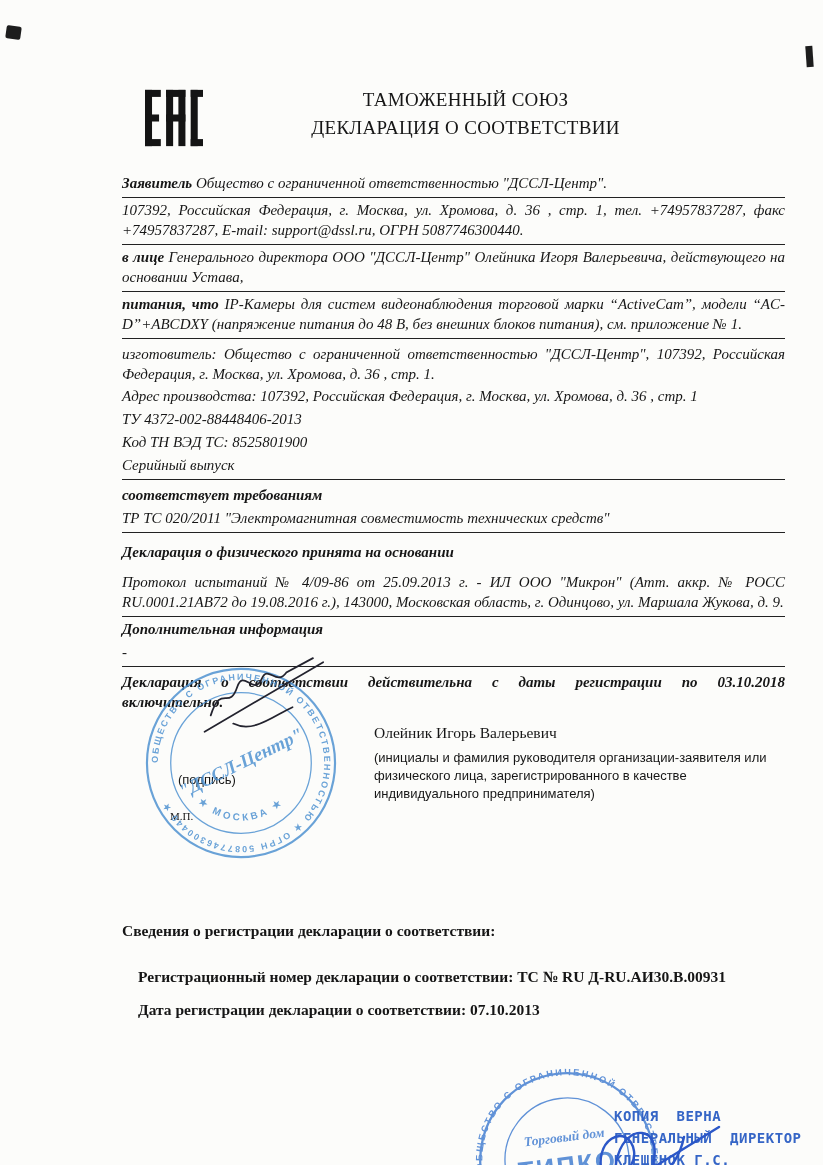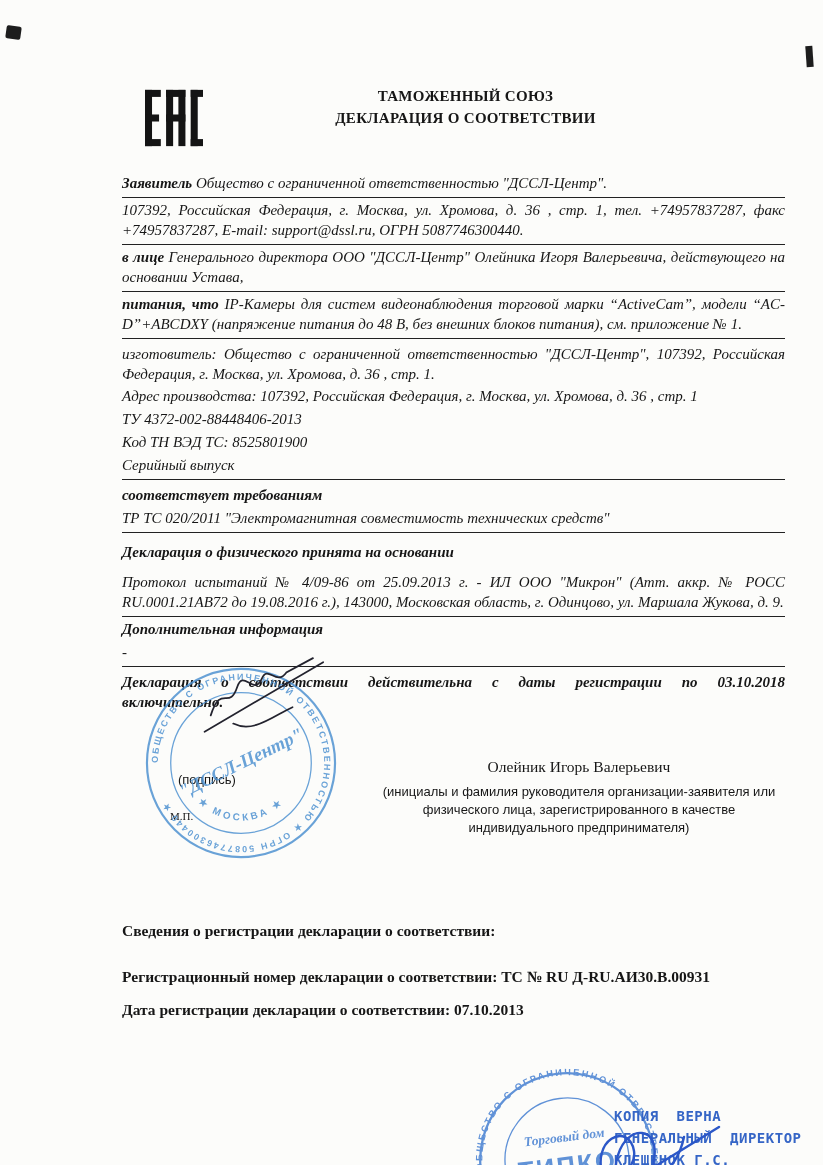--- a/index.html
+++ b/index.html
@@ -5,43 +5,43 @@
   html,body{margin:0;padding:0;background:#e9e9e9;}
   .page{position:relative;width:823px;height:1165px;margin:0 auto;background:#fcfcfa;
         overflow:hidden;font-family:"Liberation Serif",serif;color:#161616;}
   
   .scan-mark{position:absolute;background:#1d1d1d;}
   .mark-a{left:6px;top:26px;width:15px;height:13px;border-radius:2px;transform:rotate(8deg);}
   .mark-b{left:806px;top:46px;width:7px;height:21px;transform:rotate(-4deg);}
 
   .header{display:flex;align-items:flex-start;padding:86px 40px 0 145px;}
   .eac{width:58px;height:64px;flex:0 0 auto;}
-  .titles{flex:1;text-align:center;font-weight:700;font-size:15px;line-height:1.45;
+  .titles{flex:1;text-align:center;font-weight:400;font-size:19px;line-height:1.45;
           padding-right:55px;letter-spacing:.3px;}
 
   .content{margin:24px 38px 0 122px;font-size:15px;line-height:1.33;}
   .content p{margin:3px 0;text-align:justify;font-style:italic;}
   .rule{border-bottom:1.5px solid #222;padding-bottom:3px;}
   .mt6{margin-top:6px !important;}
   .mt10{margin-top:10px !important;}
   .bold{font-weight:700;}
   .validity{font-weight:700;word-spacing:3px;}
 
   .sig-area{position:relative;height:192px;margin:0 38px 0 122px;font-size:15px;}
   .stamp1{position:absolute;left:20px;top:-52px;width:198px;height:198px;opacity:.82;z-index:3;}
   .sig1{position:absolute;left:72px;top:-64px;width:150px;height:92px;z-index:4;}
   .sign-caption{position:absolute;left:56px;top:56px;font:13px "Liberation Sans",sans-serif;z-index:2;}
   .mp{position:absolute;left:48px;top:94px;font-size:11px;z-index:2;}
-  .head-block{position:absolute;left:252px;top:8px;width:410px;text-align:center;margin-top:34px;}
+  .head-block{position:absolute;left:252px;top:8px;width:410px;}
   .head-name{font-size:15.5px;}
   .head-note{margin-top:7px;font:13px/1.4 "Liberation Sans",sans-serif;}
 
   .reg-block{margin:14px 38px 0 122px;font-size:15.5px;}
   .reg-heading{font-weight:700;margin:0 0 28px;}
-  .reg-line{font-weight:700;margin:15px 0;}
+  .reg-line{font-weight:700;margin:15px 16px;}
 
   .bottom-area{position:relative;height:280px;margin:28px 38px 0 122px;}
   .stamp2{position:absolute;left:352px;top:20px;width:186px;height:186px;opacity:.82;transform:rotate(-7deg);}
   .copy-note{position:absolute;left:492px;top:58px;z-index:2;
              font:700 14px "DejaVu Sans Mono",monospace;color:#3565c6;
              letter-spacing:.5px;line-height:1.6;}
   .copy-note div{white-space:pre;}
   .sig2{position:absolute;left:462px;top:62px;width:150px;height:110px;z-index:3;}
 
   .stamp-ring-text{font:700 9px "Liberation Sans",sans-serif;letter-spacing:2px;}

